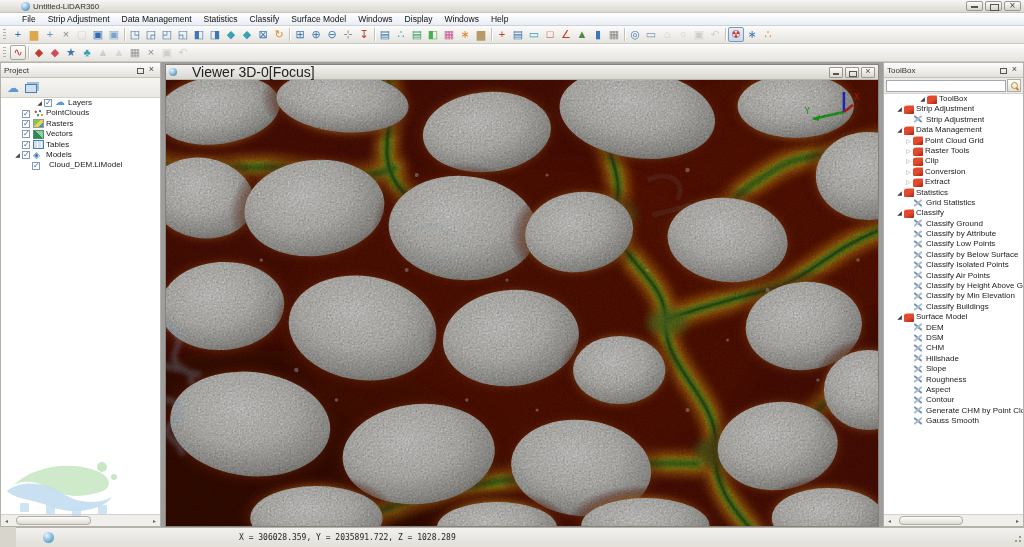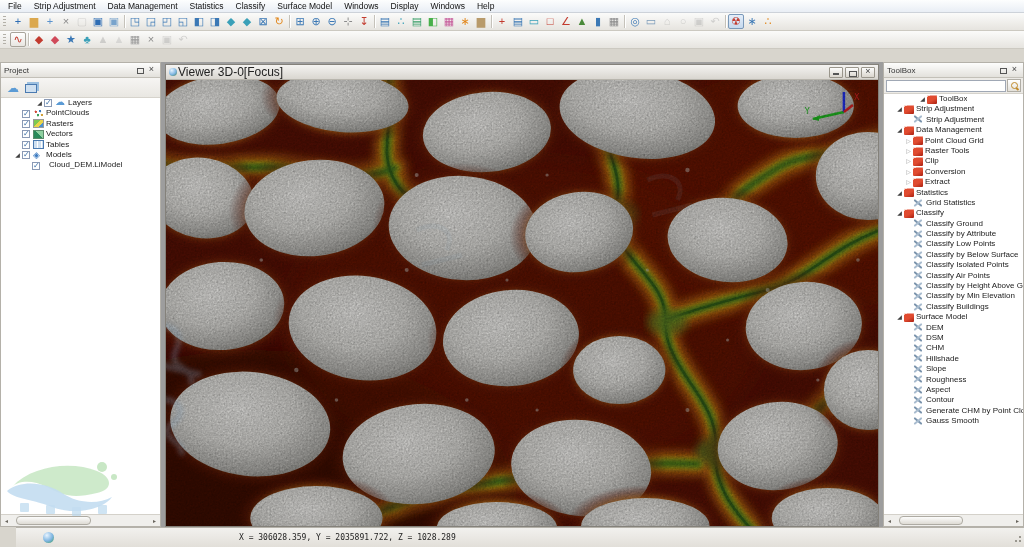--- a/index.html
+++ b/index.html
@@ -13,21 +13,21 @@
     background:radial-gradient(circle at 35% 30%, #e8f4ff, #7db4e0 55%, #3a7a46); margin:0 3px 0 18px; }
   .titletext { font-size:8px; color:#333; letter-spacing:0; }
   .winbtns { margin-left:auto; display:flex; gap:2px; }
   .wbtn { width:17px; height:10px; border:1px solid #9a968c; border-radius:2px;
     background:linear-gradient(#fcfcfb,#d8d4cc); position:relative; }
   .wbtn.min::after { content:""; position:absolute; left:4px; right:4px; bottom:2px; height:2px; background:#555; }
   .wbtn.max::after { content:""; position:absolute; left:4px; top:2px; width:7px; height:5px; border:1px solid #555; }
   .wbtn.close::after { content:"×"; position:absolute; left:0; right:0; top:-2px; text-align:center; font-size:10px; color:#444; }
 
   
-  .menubar { height:13px; display:flex; align-items:center; padding-left:2px;
+  .menubar { height:13px; display:flex; align-items:center; padding-left:16px;
     background:linear-gradient(#fdfefe,#e9eef5); border-bottom:1px solid #cdd2d9; }
   .mi { padding:0 6px; font-size:8.5px; line-height:13px; color:#111; cursor:default; }
 
   
   .toolbar { height:18px; display:flex; align-items:center;
     background:linear-gradient(#fbfbfa,#e6e4df); border-bottom:1px solid #ccc9c1; padding-left:1px; }
   .handle { width:3px; height:12px; margin:0 4px 0 2px;
     background:repeating-linear-gradient(180deg,#b3b0a8 0 1px, transparent 1px 3px); }
   .tbwrap { display:flex; align-items:center; height:18px; }
   .tbi { width:16px; height:15px; display:flex; align-items:center; justify-content:center;
@@ -100,22 +100,22 @@
   .sbtn::before { content:""; position:absolute; left:3px; top:2px; width:5px; height:5px; border:1.5px solid #c08a2a; border-radius:50%; }
   .sbtn::after { content:""; position:absolute; left:8px; top:8px; width:3px; height:1.5px; background:#c08a2a; transform:rotate(40deg); }
 
   
   .brandmark { position:absolute; bottom:10px; left:2px; right:2px; height:60px; opacity:.85; pointer-events:none; }
 
   
   .mdi { flex:1; background:#9d9d9d; position:relative; }
   .viewer { position:absolute; left:4px; right:4px; top:2px; bottom:0px; border:1px solid #84817a;
     background:#ece9e4; display:flex; flex-direction:column; }
-  .vhead { height:15px; flex:0 0 15px; display:flex; align-items:center; gap:1px; padding:0 3px;
-    background:linear-gradient(#f4f3f1,#d9d6d0); border-bottom:1px solid #b8b5ad; font-size:12px; }
+  .vhead { height:15px; flex:0 0 15px; display:flex; align-items:center; gap:15px; padding:0 3px;
+    background:linear-gradient(#f4f3f1,#d9d6d0); border-bottom:1px solid #b8b5ad; font-size:14px; }
   .vicon { width:8px; height:8px; border-radius:50%; background:radial-gradient(circle at 35% 30%, #e8f4ff, #7db4e0 55%, #3a7a46); }
   .vbtns { margin-left:auto; display:flex; gap:2px; }
   .vbtn { width:14px; height:11px; border:1px solid #9a968c; background:linear-gradient(#fcfcfb,#dad6ce); position:relative; border-radius:1px; }
   .vbtn.min::after { content:""; position:absolute; left:3px; right:3px; bottom:2px; height:1.5px; background:#555; }
   .vbtn.restore::after { content:""; position:absolute; left:3px; top:3px; width:6px; height:4px; border:1px solid #555; }
   .vbtn.close::after { content:"×"; position:absolute; left:0; right:0; top:-1.5px; text-align:center; font-size:9px; color:#444; }
   .vcontent { flex:1; position:relative; background:#4f0e04; overflow:hidden; }
   .vcontent svg { position:absolute; inset:0; width:100%; height:100%; }
 
   
@@ -127,20 +127,29 @@
   .grip { margin-left:auto; margin-right:2px; width:10px; height:10px;
     background:radial-gradient(circle at 80% 80%, #9a978f 1px, transparent 1.3px),
                radial-gradient(circle at 80% 40%, #9a978f 1px, transparent 1.3px),
                radial-gradient(circle at 40% 80%, #9a978f 1px, transparent 1.3px); }
 </style>
 </head>
 <body>
 
 <div id="app">
 
+  <div class="titlebar">
+    <span class="appicon"></span>
+    <span class="titletext">Untitled-LiDAR360</span>
+    <span class="winbtns">
+      <span class="wbtn min"></span>
+      <span class="wbtn max"></span>
+      <span class="wbtn close"></span>
+    </span>
+  </div>
 
   <div class="menubar">
     <span class="mi">File</span>
       <span class="mi">Strip Adjustment</span>
       <span class="mi">Data Management</span>
       <span class="mi">Statistics</span>
       <span class="mi">Classify</span>
       <span class="mi">Surface Model</span>
       <span class="mi">Windows</span>
       <span class="mi">Display</span>

